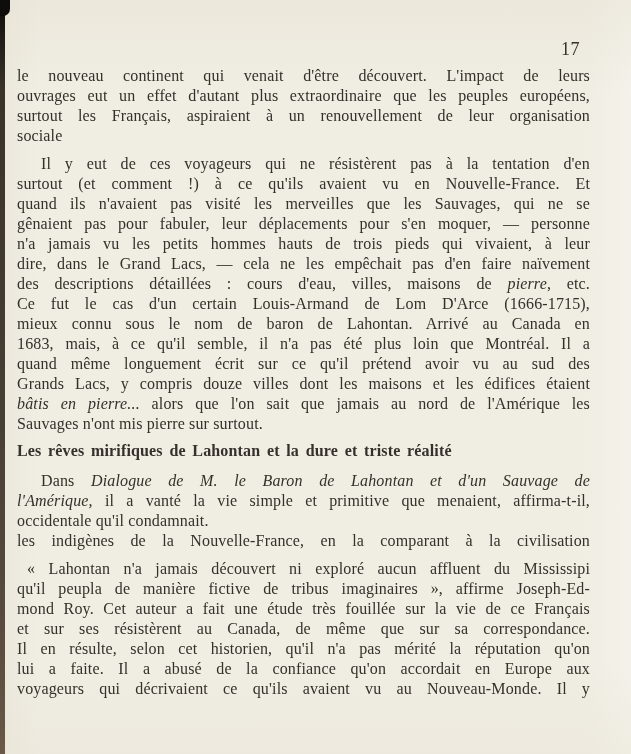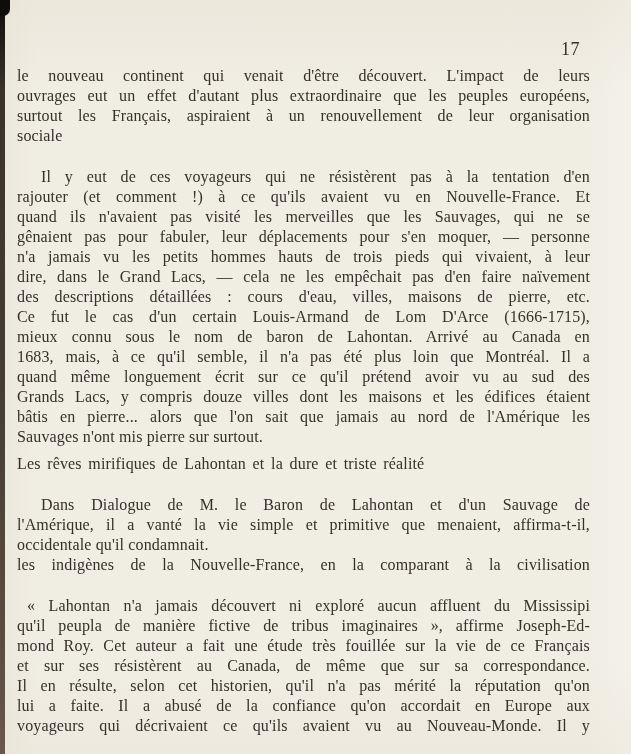--- a/index.html
+++ b/index.html
@@ -31,49 +31,49 @@
   }
   .page-number {
     position: absolute; top: 39px; right: 51px;
     font-size: 18px; letter-spacing: 0.5px;
   }
   .text-column {
     position: absolute; left: 17px; top: 66px; width: 573px;
     font-size: 16px; line-height: 20px;
     letter-spacing: 0.15px;
   }
-  .text-column > * + * { margin-top: 21px; }
+  .text-column > * + * { margin-top: 8px; }
   .line { text-align: justify; text-align-last: justify; }
   .line.lastline { text-align-last: left; }
   .para.indent > .line:first-child { text-indent: 24px; }
   .para.quote  > .line:first-child { text-indent: 10px; }
   .heading { margin-top: 7px; margin-bottom: 10px; font-weight: bold; word-spacing: 2.5px; }
   .heading .line { text-align: left; text-align-last: left; }
-  .it { }
-  .bd { font-weight: normal; }
+  .it { font-style: italic; }
+  .bd { font-weight: bold; }
 </style>
 </head>
 <body style="background: rgb(240, 237, 227); color: rgb(53, 48, 42);">
 
 <div class="scan-tint"></div>
 <div class="edge-strip"></div>
 <div class="edge-corner"></div>
 
 <div class="page-number">17</div>
 
 <div class="text-column">
     <div class="para">
       <div class="line"><span>le nouveau continent qui venait d'être découvert.  L'impact de leurs</span></div>
       <div class="line"><span>ouvrages eut un effet d'autant plus extraordinaire que les peuples européens,</span></div>
       <div class="line"><span>surtout les Français, aspiraient à un renouvellement de leur organisation</span></div>
       <div class="line lastline"><span>sociale</span></div>
     </div>
     <div class="para indent">
       <div class="line"><span>Il y eut de ces voyageurs qui ne résistèrent pas à la tentation d'en</span></div>
-      <div class="line"><span>rajouter (et comment !) à ce qu'ils avaient vu en Nouvelle-France.  Et</span></div>
+      <div class="line"><span>surtout (et comment !) à ce qu'ils avaient vu en Nouvelle-France.  Et</span></div>
       <div class="line"><span>quand ils n'avaient pas visité les merveilles que les Sauvages, qui ne se</span></div>
       <div class="line"><span>gênaient pas pour fabuler, leur déplacements pour s'en moquer, — personne</span></div>
       <div class="line"><span>n'a jamais vu les petits hommes hauts de trois pieds qui vivaient, à leur</span></div>
       <div class="line"><span>dire, dans le Grand Lacs, — cela ne les empêchait pas d'en faire naïvement</span></div>
       <div class="line"><span>des descriptions détaillées :  cours d'eau, villes, maisons de </span><span class="it">pierre</span><span>, etc.</span></div>
       <div class="line"><span>Ce fut le cas d'un certain Louis-Armand de Lom D'Arce (1666-1715),</span></div>
       <div class="line"><span>mieux connu sous le nom de baron de Lahontan.  Arrivé au Canada en</span></div>
       <div class="line"><span>1683,  mais, à ce qu'il semble, il n'a pas été plus loin que Montréal. Il a</span></div>
       <div class="line"><span>quand même longuement écrit sur ce qu'il prétend avoir vu au sud des</span></div>
       <div class="line"><span>Grands Lacs, y compris douze villes dont les maisons et les édifices étaient</span></div>

